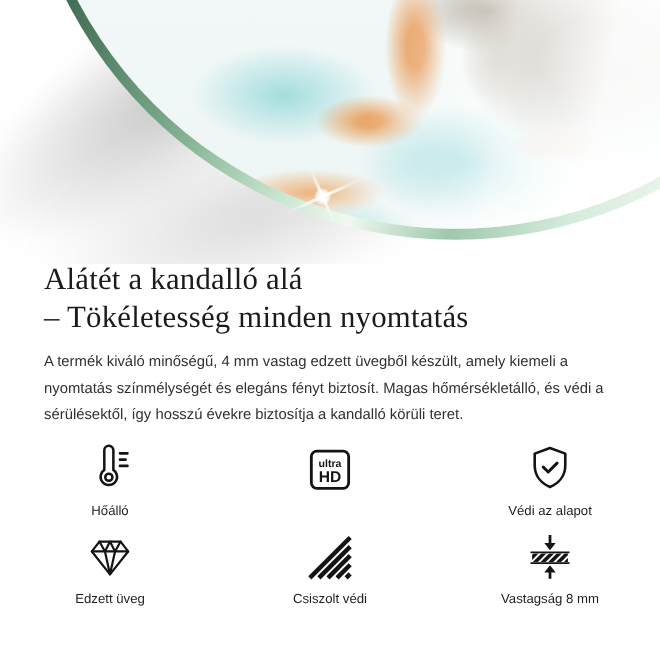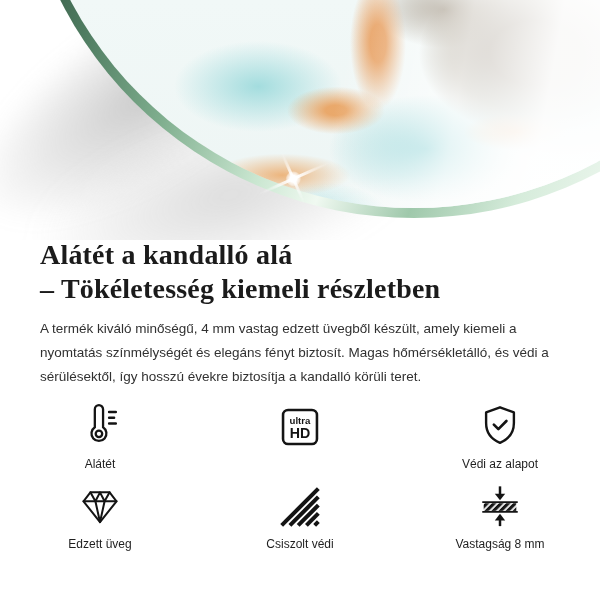--- a/index.html
+++ b/index.html
@@ -55,21 +55,21 @@
     background:linear-gradient(90deg, rgba(255,255,255,0), rgba(255,255,255,.95) 44%, #fff 50%, rgba(255,255,255,.95) 56%, rgba(255,255,255,0));
     filter:blur(.4px); }
   .sparkle .ray-v { position:absolute; left:38px; top:0; width:3px; height:57px; border-radius:50%;
     background:linear-gradient(180deg, rgba(255,255,255,0), rgba(255,255,255,.95) 44%, #fff 50%, rgba(255,255,255,.95) 56%, rgba(255,255,255,0));
     filter:blur(.4px); }
   .sparkle .core { position:absolute; left:32px; top:22px; width:15px; height:15px; border-radius:50%;
     background:radial-gradient(circle, #fff 0 32%, rgba(255,255,255,.55) 58%, rgba(255,255,255,0) 78%); }
 
   
   .content { padding:0 40px; }
-  h1 { margin-top:-2px; font-family:"Liberation Serif", serif; font-weight:700;
+  h1 { margin-top:-2px; font-family:"Liberation Serif", serif; font-weight:400;
        font-size:28px; line-height:34px; color:#1b1b1b; letter-spacing:.2px; }
   h1 span { display:block; }
   .desc { margin-top:11px; max-width:538px; font-size:13.5px; line-height:24px; color:#313131; }
 
   
   .features { margin-top:14px; display:grid; grid-template-columns:repeat(3,1fr); row-gap:12px; }
   .feature { display:flex; flex-direction:column; align-items:center; }
   .icon-box { height:46px; display:flex; align-items:flex-end; justify-content:center; }
   .feature .label { margin-top:8px; font-size:12px; color:#1f1f1f; }
   svg { display:block; }
@@ -86,36 +86,36 @@
   <div class="sparkle">
     <div class="ray-h"></div>
     <div class="ray-v"></div>
     <div class="core"></div>
   </div>
 </div>
 
 <div class="content">
   <h1>
     <span>Alátét a kandalló alá</span>
-    <span>– Tökéletesség kiemeli részletben</span>
+    <span>– Tökéletesség minden nyomtatás</span>
   </h1>
   <p class="desc">A termék kiváló minőségű, 4 mm vastag edzett üvegből készült, amely kiemeli a nyomtatás színmélységét és elegáns fényt biztosít. Magas hőmérsékletálló, és védi a sérülésektől, így hosszú évekre biztosítja a kandalló körüli teret.</p>
 </div>
 
 <div class="features">
 
   <div class="feature">
     <div class="icon-box">
       <svg width="46" height="46" viewBox="0 0 48 48" fill="none" stroke="#141414" stroke-width="2.4" stroke-linecap="round">
         <path d="M27.2 25.3 V6.6 a4.3 4.3 0 0 0 -8.6 0 v18.7 a7.8 7.8 0 1 0 8.6 0 Z"></path>
         <circle cx="22.9" cy="32.2" r="3.4"></circle>
         <path d="M33.5 9.5 h7 M33.5 15.5 h5.2 M33.5 21.5 h7" stroke-width="2.6"></path>
       </svg>
     </div>
-    <div class="label">Alátét</div>
+    <div class="label">Hőálló</div>
   </div>
 
   <div class="feature">
     <div class="icon-box">
       <svg width="44" height="44" viewBox="0 0 48 48" fill="none" stroke="#141414">
         <rect x="5.5" y="5.5" width="37" height="37" rx="5.5" stroke-width="2.8"></rect>
         <text x="24" y="21" font-size="10.5" font-weight="600" fill="#141414" stroke="none" text-anchor="middle">ultra</text>
         <text x="24" y="36" font-size="15.5" font-weight="700" fill="#141414" stroke="none" text-anchor="middle">HD</text>
       </svg>
     </div>

